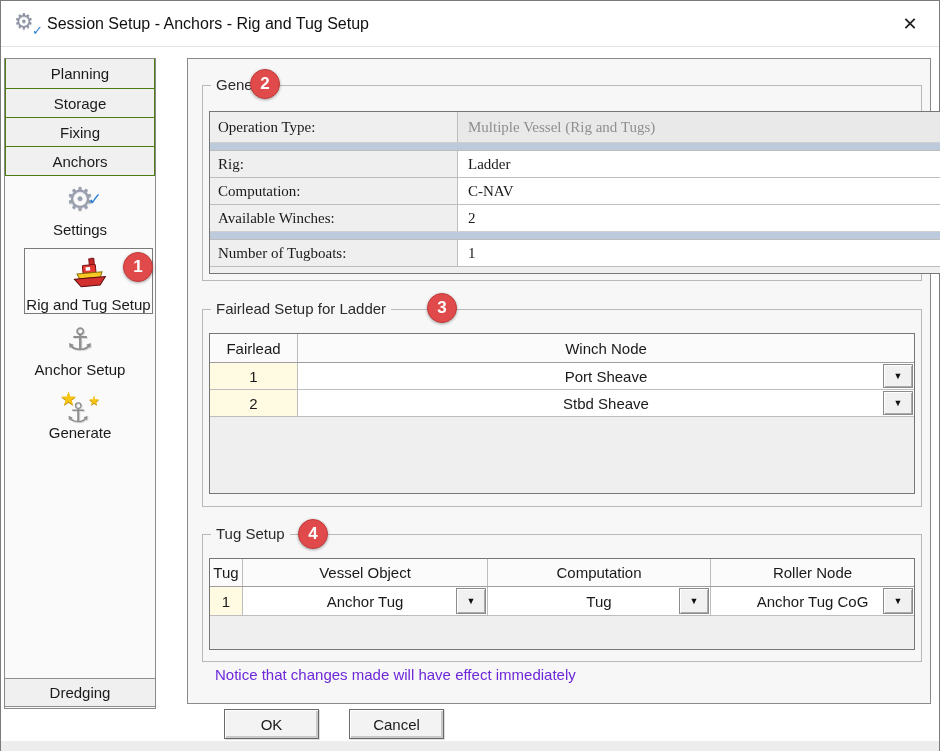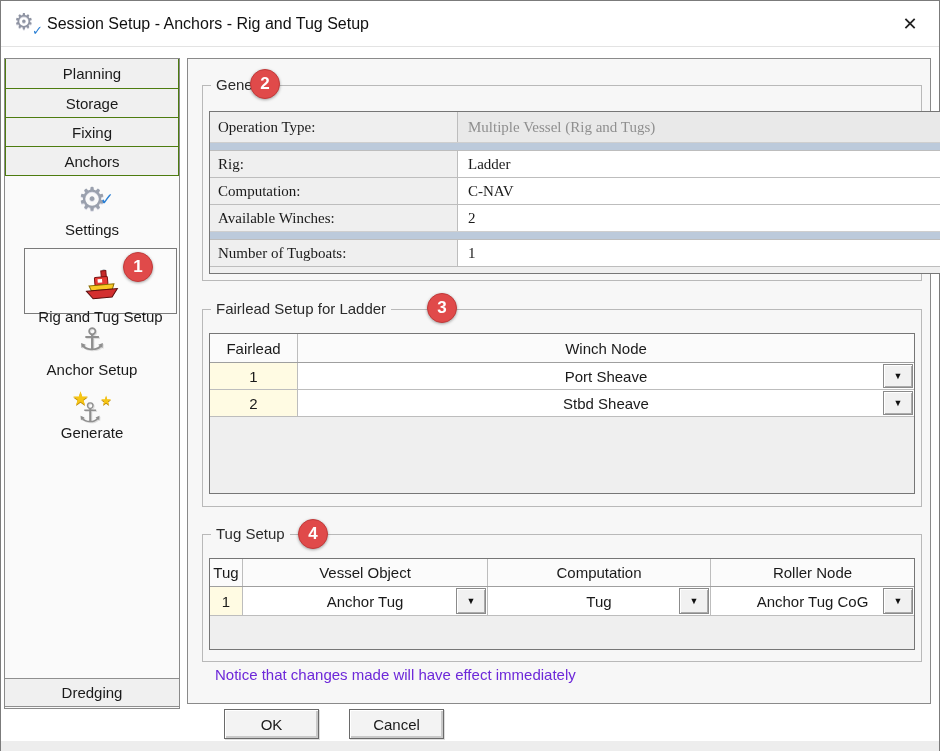--- a/index.html
+++ b/index.html
@@ -22,41 +22,41 @@
   .app-icon .gear { font-size: 22px; color: #8f94a3; line-height: 26px; text-shadow: 0 1px 0 #d7d7e0; }
   .app-icon .check { position: absolute; right: -3px; bottom: -1px; font-size: 13px; font-weight: bold; color: #2a7fd4; }
   .title-text { position: absolute; left: 46px; top: 0; line-height: 45px; font-size: 16px; color: #111; }
   .close-btn {
     position: absolute; right: 10px; top: 8px; width: 38px; height: 30px;
     display: flex; align-items: center; justify-content: center;
     font-size: 18px; font-weight: 300; color: #222; cursor: default;
   }
   
   .sidebar {
-    position: absolute; left: 3px; top: 57px; width: 176px; height: 651px;
+    position: absolute; left: 3px; top: 57px; width: 152px; height: 651px;
     border: 1px solid #8a8a8a; background: #fafafa;
   }
   .side-tab {
     position: relative; height: 30px; margin-top: -1px;
     background: #f0f0f0; border: 1px solid #4d7c0f;
     display: flex; align-items: center; justify-content: center;
     font-size: 15px;
   }
   .side-tab:first-child { margin-top: 0; border-top: none; }
   .tabs { position: absolute; left: 0; top: 0; right: 0; }
   .side-item { position: absolute; left: 0; right: 0; text-align: center; }
   .side-item .ic { display: block; height: 38px; line-height: 38px; }
   .side-item .lbl { display: block; font-size: 15px; margin-top: 2px; }
   .item-settings { top: 122px; }
   .gear-big { position: relative; display: inline-block; width: 36px; height: 36px; }
   .gear-big .gear { font-size: 32px; color: #9aa0ad; line-height: 36px; text-shadow: 0 1px 0 #e0e0ea; }
   .gear-big .check { position: absolute; right: -4px; bottom: -2px; font-size: 17px; font-weight: bold; color: #2a7fd4; }
   .item-rigtug {
     top: 189px; left: 19px; right: 2px; height: 66px;
-    border: 1px solid #7a7a7a; background: #fbfbfb; padding-top: 19px;
+    border: 1px solid #7a7a7a; background: #fbfbfb; padding-top: 7px;
   }
   .tug-svg { display: inline-block; transform: rotate(-5deg); }
   .item-anchor { top: 262px; }
   .anchor-ic { font-size: 31px; color: #8f8f8f; text-shadow: 1px 1px 0 #dedede; }
   .item-generate { top: 325px; }
   .gen-ic { position: relative; display: inline-block; width: 44px; height: 40px; }
   .gen-ic .anchor { position: absolute; left: 8px; top: 10px; font-size: 27px; color: #8f8f8f; text-shadow: 1px 1px 0 #dedede; }
   .gen-ic .star1 { position: absolute; left: 2px; top: -4px; font-size: 19px; color: #f6c514; text-shadow: 0 1px 0 #b8860b; }
   .gen-ic .star2 { position: absolute; right: 2px; top: -2px; font-size: 13px; color: #f6c514; text-shadow: 0 1px 0 #b8860b; }
   .side-bottom-tab {

